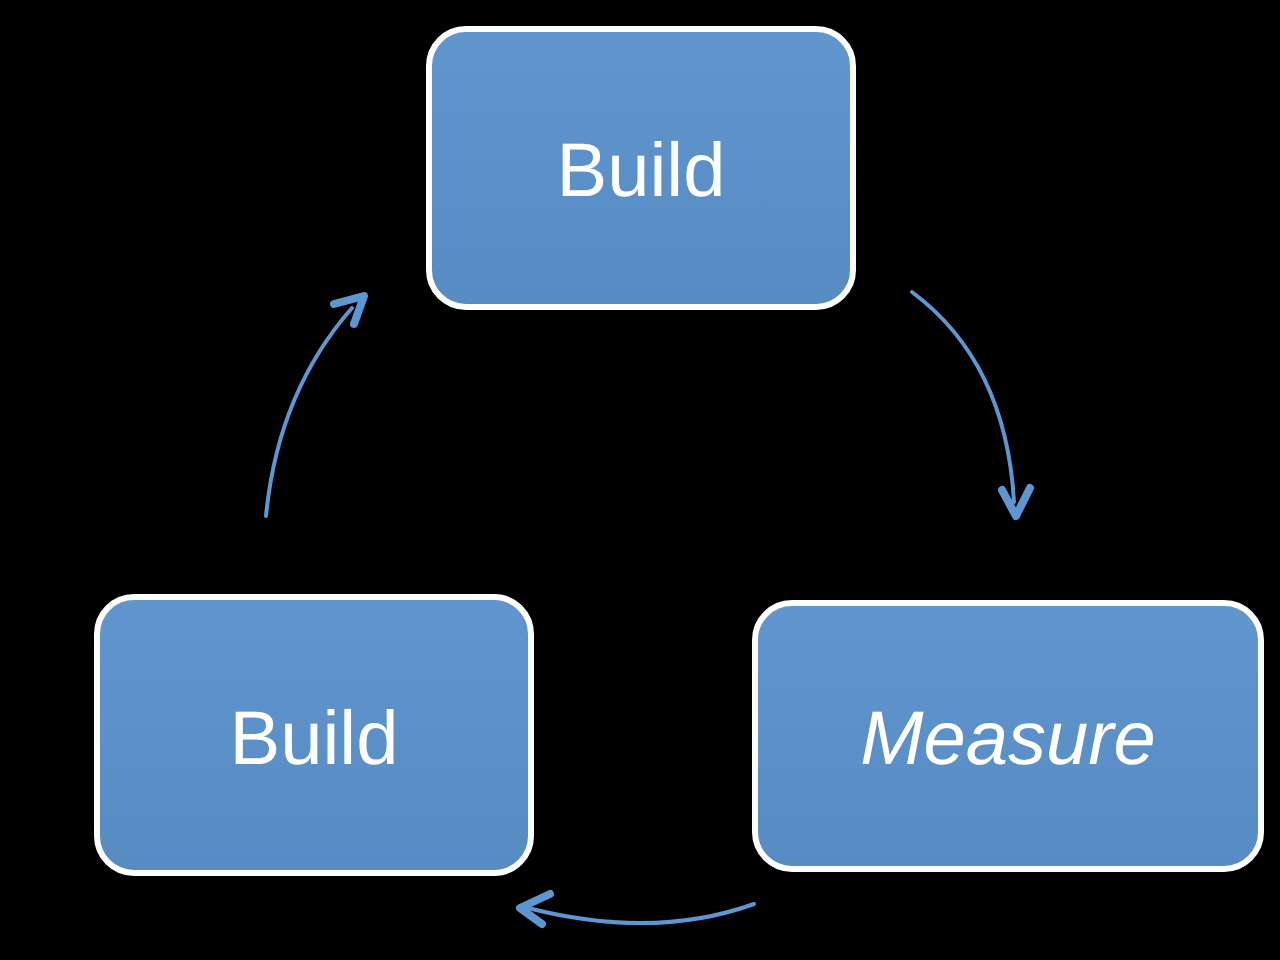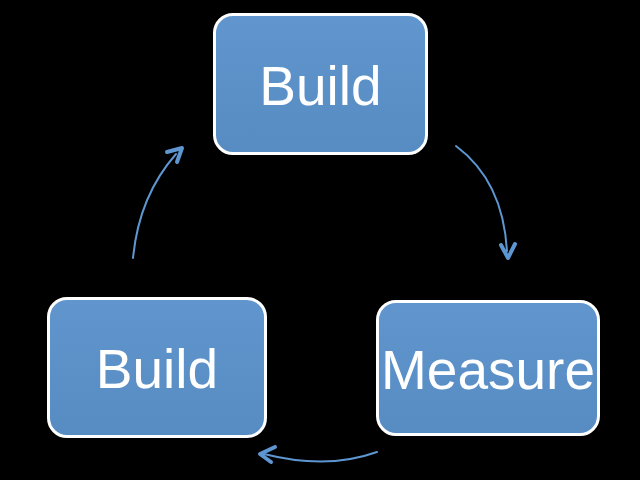--- a/index.html
+++ b/index.html
@@ -38,29 +38,29 @@
     box-sizing: border-box;
     background: linear-gradient(180deg, #6096cd 0%, #578cc3 100%);
     border: 3px solid #ffffff;
     border-radius: 20px;
     display: flex;
     align-items: center;
     justify-content: center;
   }
   .node-label {
     color: #ffffff;
-    font-size: 55px;
+    font-size: 38px;
     line-height: 1;
     letter-spacing: 0px;
     padding-top: 4px;
     user-select: none;
   }
   .node-build   { left: 213px; top: 13px;  width: 215px; height: 142px; }
   .node-learn   { left: 47px;  top: 297px; width: 220px; height: 141px; }
-  .node-measure { left: 376px; top: 300px; width: 224px; height: 136px; }
+  .node-measure { left: 376px; top: 300px; width: 256px; height: 136px; font-style: italic; }
 </style>
 </head>
 <body>
 
 <div class="canvas">
 
   <svg class="arrows" viewBox="0 0 640 480" aria-hidden="true">
     <g>
       <path class="arrow-line" d="M 456 146 Q 503 181 507 251" stroke="#5E96D2"></path>
       <path class="arrow-head" d="M 501 245 L 508 258 L 515 244" stroke="#5E96D2"></path>

